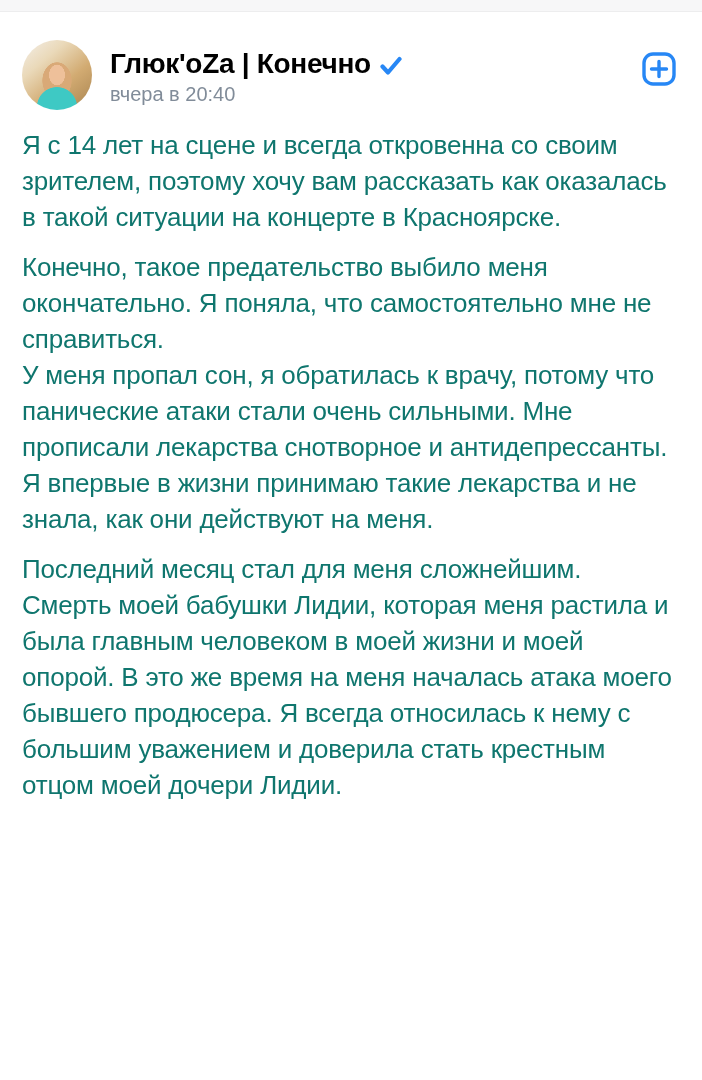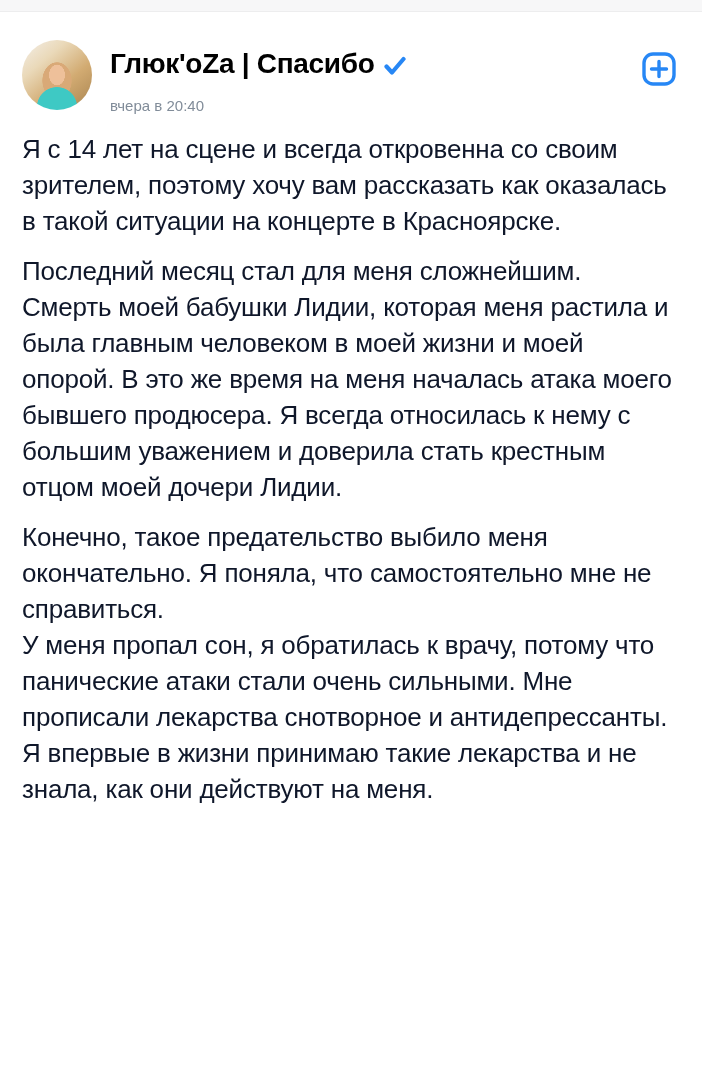--- a/index.html
+++ b/index.html
@@ -54,68 +54,68 @@
     color: #000000;
     letter-spacing: -0.3px;
     cursor: pointer;
     white-space: nowrap;
   }
   .verified-icon {
     display: inline-block;
     margin-top: 3px;
   }
   .post-time {
-    margin-top: 17px;
-    font-size: 15px;
+    margin-top: 3px;
+    font-size: 20px;
     color: #818c99;
     cursor: pointer;
   }
   .plus-btn {
     margin-left: auto;
     margin-top: 12px;
     width: 34px;
     height: 34px;
     cursor: pointer;
     flex: 0 0 34px;
   }
   .post-text {
     margin-top: 17px;
     font-size: 26px;
     line-height: 36px;
-    color: #0f172a;
+    color: #0f766e;
     letter-spacing: -0.2px;
   }
   .para {
     white-space: pre-line;
     margin-bottom: 14px;
   }
   .para:last-child { margin-bottom: 0; }
 </style>
 </head>
 <body>
 
 <div class="feed-gap"></div>
 
 <div class="post">
   <div class="post-header">
     <div class="avatar"></div>
     <div class="post-meta">
       <div class="name-row">
-        <span class="author-name">Глюк'oZa | Спасибо</span>
+        <span class="author-name">Глюк'oZa | Конечно</span>
         <svg class="verified-icon" width="22" height="20" viewBox="0 0 22 20">
           <path d="M2.5 10.5 L8 16.5 L19.5 3" fill="none" stroke="#2787F5" stroke-width="4.2" stroke-linecap="round" stroke-linejoin="round"></path>
         </svg>
       </div>
       <div class="post-time">вчера в 20:40</div>
     </div>
     <svg class="plus-btn" width="34" height="34" viewBox="0 0 34 34">
       <rect x="2" y="2" width="30" height="30" rx="9" fill="none" stroke="#2787F5" stroke-width="3.4"></rect>
       <path d="M17 9.5 V24.5 M9.5 17 H24.5" fill="none" stroke="#2787F5" stroke-width="3.4" stroke-linecap="round"></path>
     </svg>
   </div>
 
   <article class="post-text">
       <p class="para">Я с 14 лет на сцене и всегда откровенна со своим зрителем, поэтому хочу вам рассказать как оказалась в такой ситуации на концерте в Красноярске.</p>
-      <p class="para">Последний месяц стал для меня сложнейшим. Смерть моей бабушки Лидии, которая меня растила и была главным человеком в моей жизни и моей опорой. В это же время на меня началась атака моего бывшего продюсера. Я всегда относилась к нему с большим уважением и доверила стать крестным отцом моей дочери Лидии.</p>
       <p class="para">Конечно, такое предательство выбило меня окончательно. Я поняла, что самостоятельно мне не справиться.
 У меня пропал сон, я обратилась к врачу, потому что панические атаки стали очень сильными. Мне прописали лекарства снотворное и антидепрессанты. Я впервые в жизни принимаю такие лекарства и не знала, как они действуют на меня.</p>
+      <p class="para">Последний месяц стал для меня сложнейшим. Смерть моей бабушки Лидии, которая меня растила и была главным человеком в моей жизни и моей опорой. В это же время на меня началась атака моего бывшего продюсера. Я всегда относилась к нему с большим уважением и доверила стать крестным отцом моей дочери Лидии.</p>
     </article>
 </div>
 
 </body></html>

